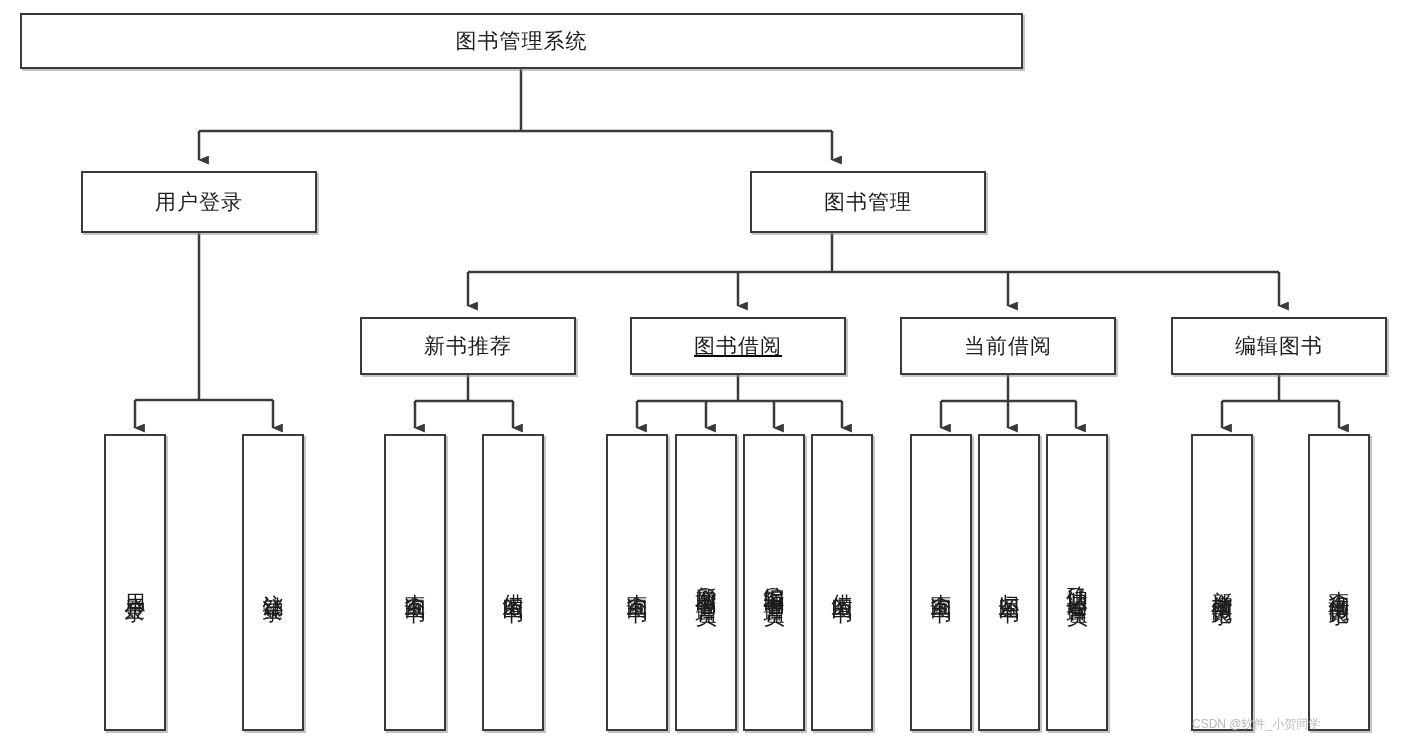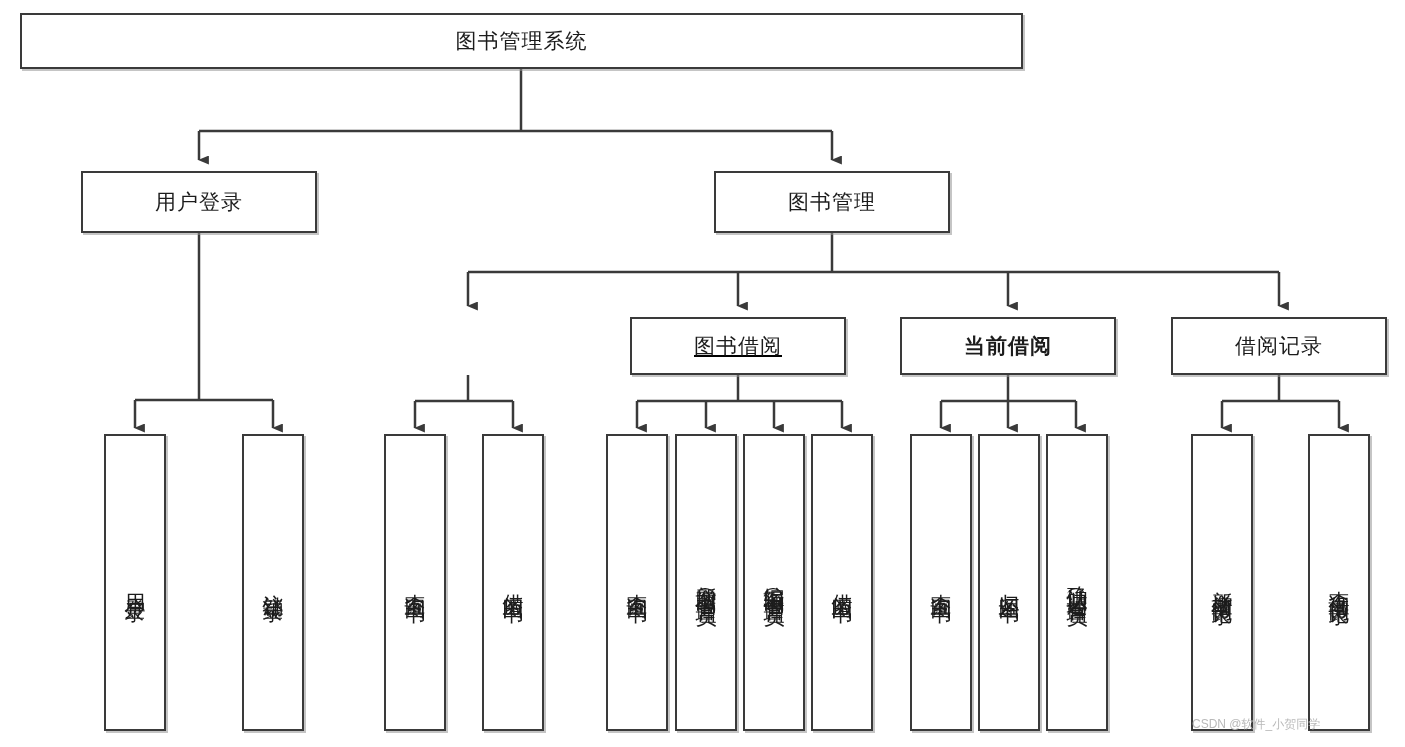--- a/index.html
+++ b/index.html
@@ -125,32 +125,35 @@
     </g>
   </svg>
 
   <div class="node" style="left:20px; top:13px; width:1003px; height:56px;">
     <span class="node-label">图书管理系统</span>
   </div>
 
   <div class="node" style="left:81px; top:171px; width:236px; height:62px;">
     <span class="node-label">用户登录</span>
   </div>
-  <div class="node" style="left:714px; top:171px; width:236px; height:62px;">
+  <div class="node" style="left:750px; top:171px; width:236px; height:62px;">
     <span class="node-label">图书管理</span>
   </div>
 
+  <div class="node" style="left:360px; top:317px; width:216px; height:58px;">
+    <span class="node-label">新书推荐</span>
+  </div>
   <div class="node" style="left:630px; top:317px; width:216px; height:58px;text-decoration:underline;">
     <span class="node-label">图书借阅</span>
   </div>
-  <div class="node" style="left:900px; top:317px; width:216px; height:58px;font-weight:bold;">
+  <div class="node" style="left:900px; top:317px; width:216px; height:58px;">
     <span class="node-label">当前借阅</span>
   </div>
   <div class="node" style="left:1171px; top:317px; width:216px; height:58px;">
-    <span class="node-label">借阅记录</span>
+    <span class="node-label">编辑图书</span>
   </div>
 
   <div class="node vertical" style="left:104px; top:434px; width:62px; height:297px;">
     <span class="node-label">用户登录</span>
   </div>
   <div class="node vertical" style="left:242px; top:434px; width:62px; height:297px;">
     <span class="node-label">注销登录</span>
   </div>
 
   <div class="node vertical" style="left:384px; top:434px; width:62px; height:297px;">

